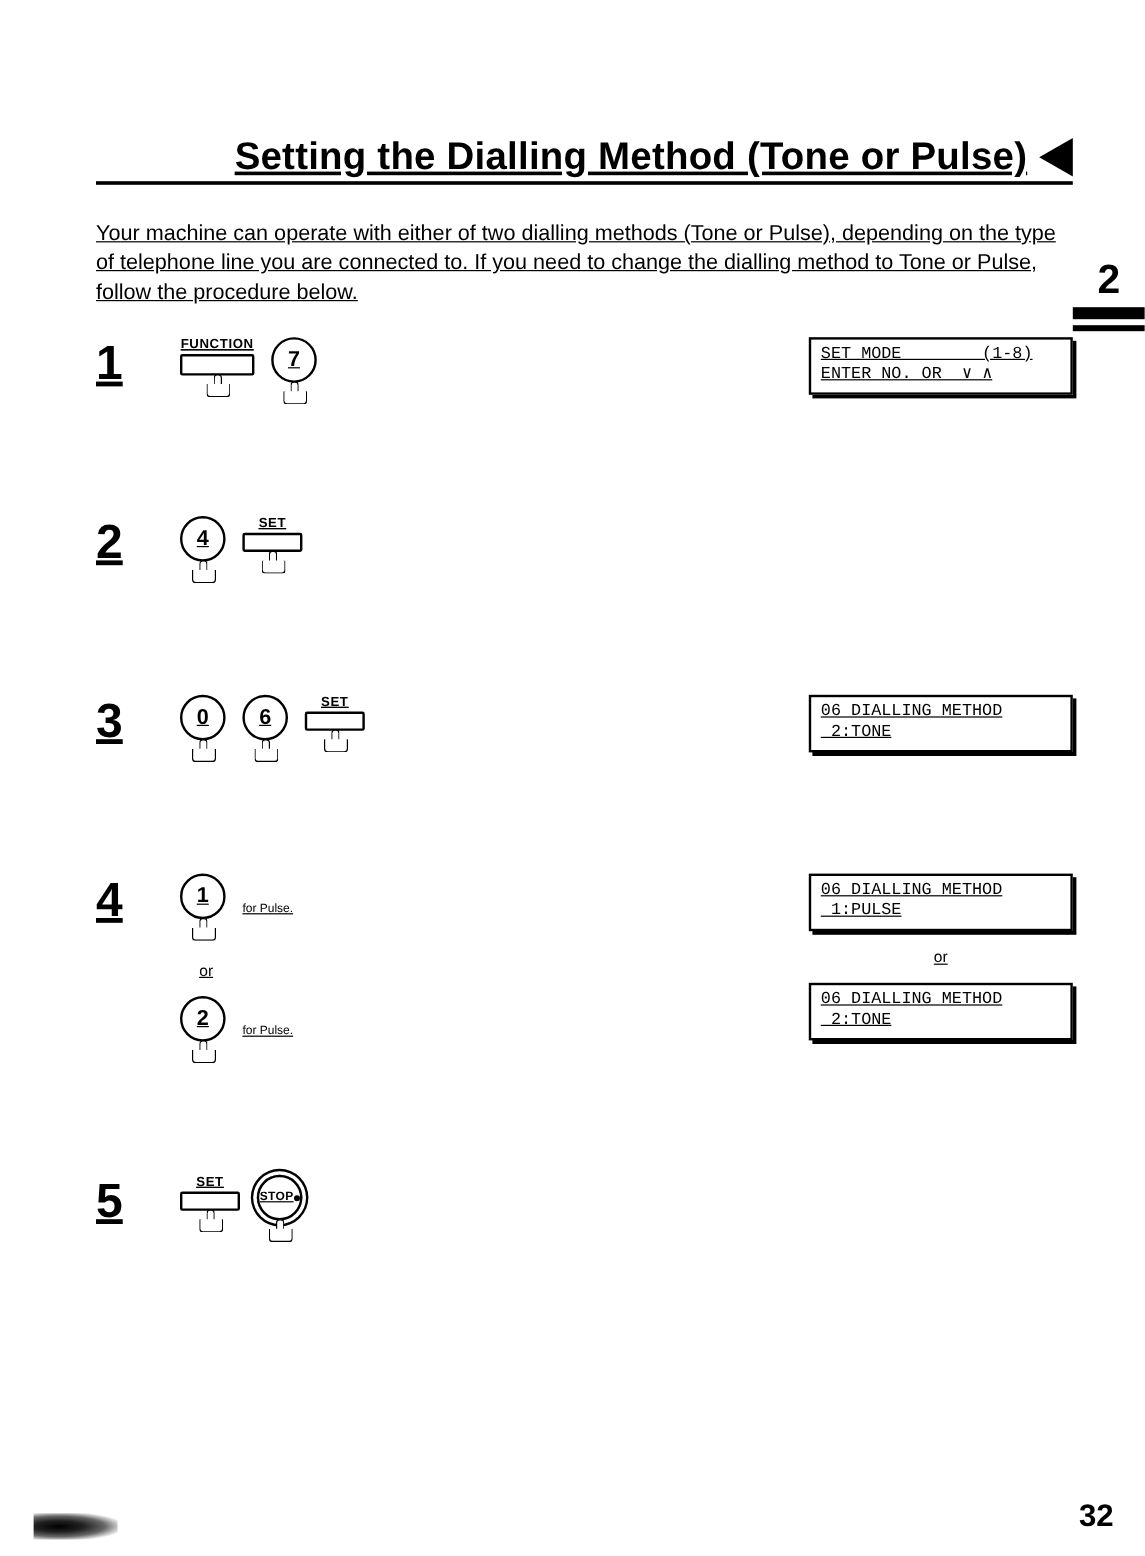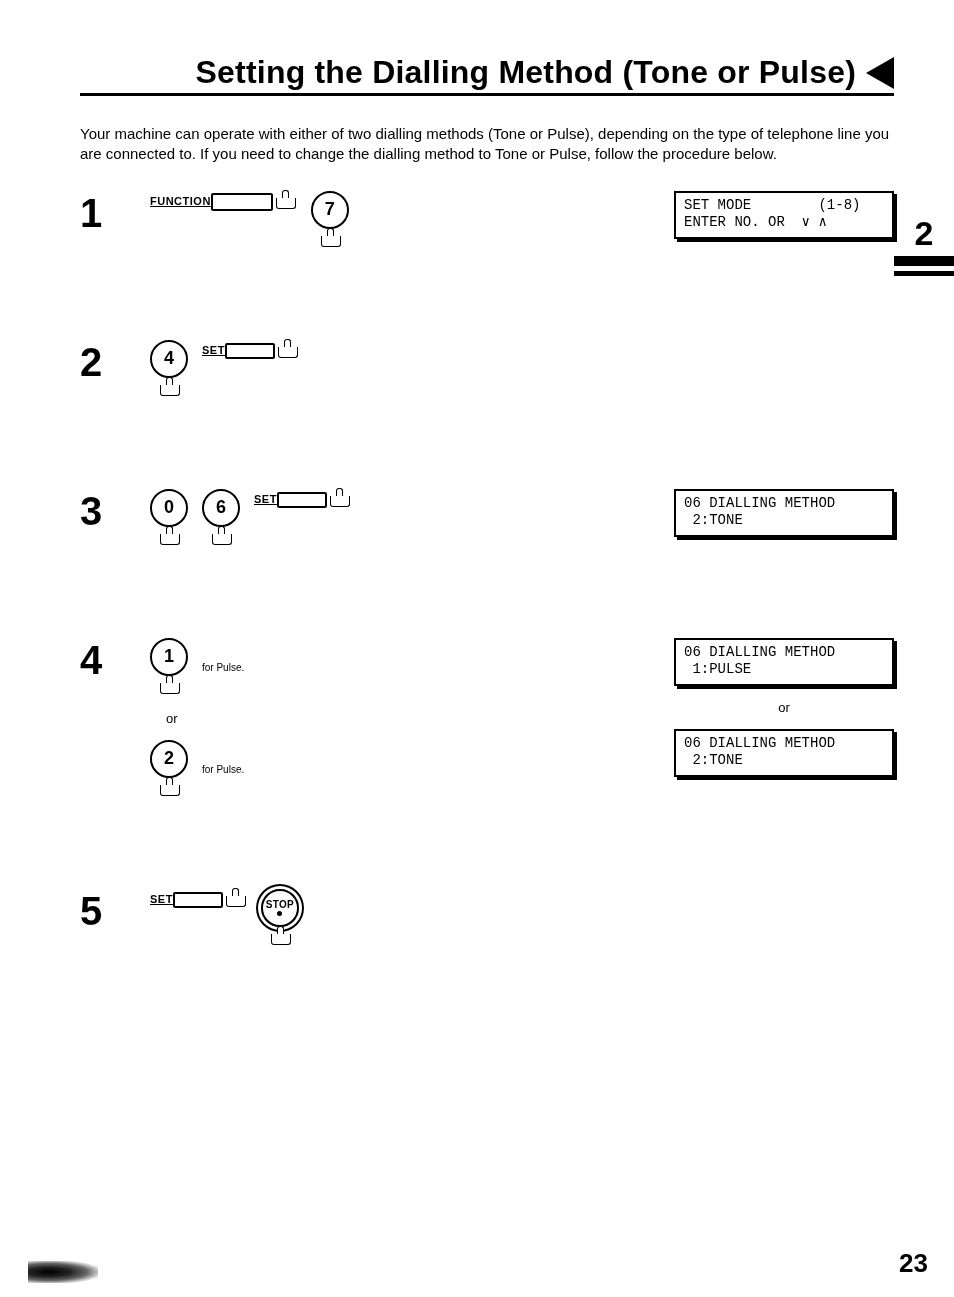--- a/index.html
+++ b/index.html
@@ -6,22 +6,23 @@
     margin: 0;
     padding: 0;
     background: #fff;
     font-family: Arial, Helvetica, sans-serif;
     color: #000;
     width: 954px;
     height: 1297px;
     position: relative;
   }
   .page {
-    padding: 54px 60px 40px 80px;
+    padding: 112px 60px 40px 80px;
     position: relative;
+    text-decoration: underline;
   }
   .title-row {
     display: flex;
     align-items: center;
     border-bottom: 3px solid #000;
     padding-bottom: 2px;
     margin-bottom: 28px;
   }
   .title-spacer { flex: 1; }
   .title {
@@ -32,21 +33,21 @@
     white-space: nowrap;
   }
   .triangle-left {
     margin-left: 10px;
     width: 0; height: 0;
     border-top: 16px solid transparent;
     border-bottom: 16px solid transparent;
     border-right: 28px solid #000;
   }
   .intro {
-    font-size: 15px;
+    font-size: 18px;
     line-height: 1.35;
     margin-bottom: 22px;
   }
   .side-tab {
     position: absolute;
     right: 0;
     top: 216px;
     width: 60px;
     text-align: center;
   }
@@ -84,21 +85,21 @@
     flex-wrap: wrap;
   }
   .display-col {
     width: 220px;
     margin-left: auto;
   }
 
   
   .btn-rect {
     display: inline-flex;
-    flex-direction: row;
+    flex-direction: column;
     align-items: center;
   }
   .btn-rect .label {
     font-size: 11px;
     font-weight: 700;
     text-decoration: underline;
     letter-spacing: 0.5px;
   }
   .btn-rect .rect {
     width: 58px; height: 14px;
@@ -119,21 +120,21 @@
     border: 2px solid #000;
     border-radius: 50%;
     display: flex; align-items: center; justify-content: center;
     font-size: 18px; font-weight: 700;
   }
   .key-round.double .circ {
     box-shadow: 0 0 0 3px #fff, 0 0 0 5px #000;
   }
   .key-round .circ.small-text { font-size: 10px; font-weight: 800; letter-spacing: 0.3px; }
   .key-round .circ .dot { width: 5px; height: 5px; background:#000; border-radius:50%; margin-top:1px;}
-  .stop-inner { display:flex; flex-direction:column; align-items:center; line-height:1;}
+  .stop-inner { display:flex; align-items:center; line-height:1;}
 
   
   .press {
     width: 24px; height: 18px;
     margin-top: 3px;
     position: relative;
   }
   .press::before {
     content: "";
     position: absolute;
@@ -333,14 +334,14 @@
           </div>
           <div class="press"></div>
         </div>
       </div>
       <div class="display-col"></div>
     </div>
 
   </div>
 </div>
 
-<div class="page-number">23</div>
+<div class="page-number">32</div>
 <div class="smudge"></div>
 
 </body></html>

